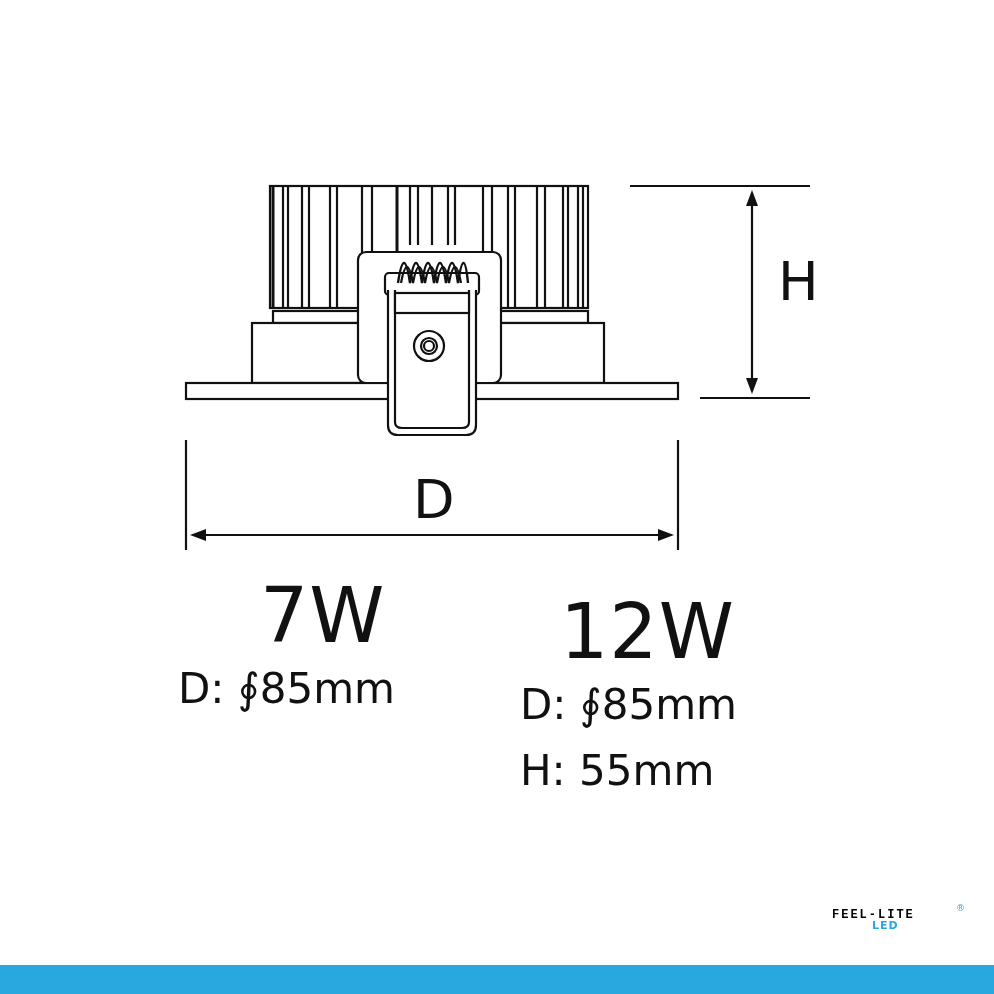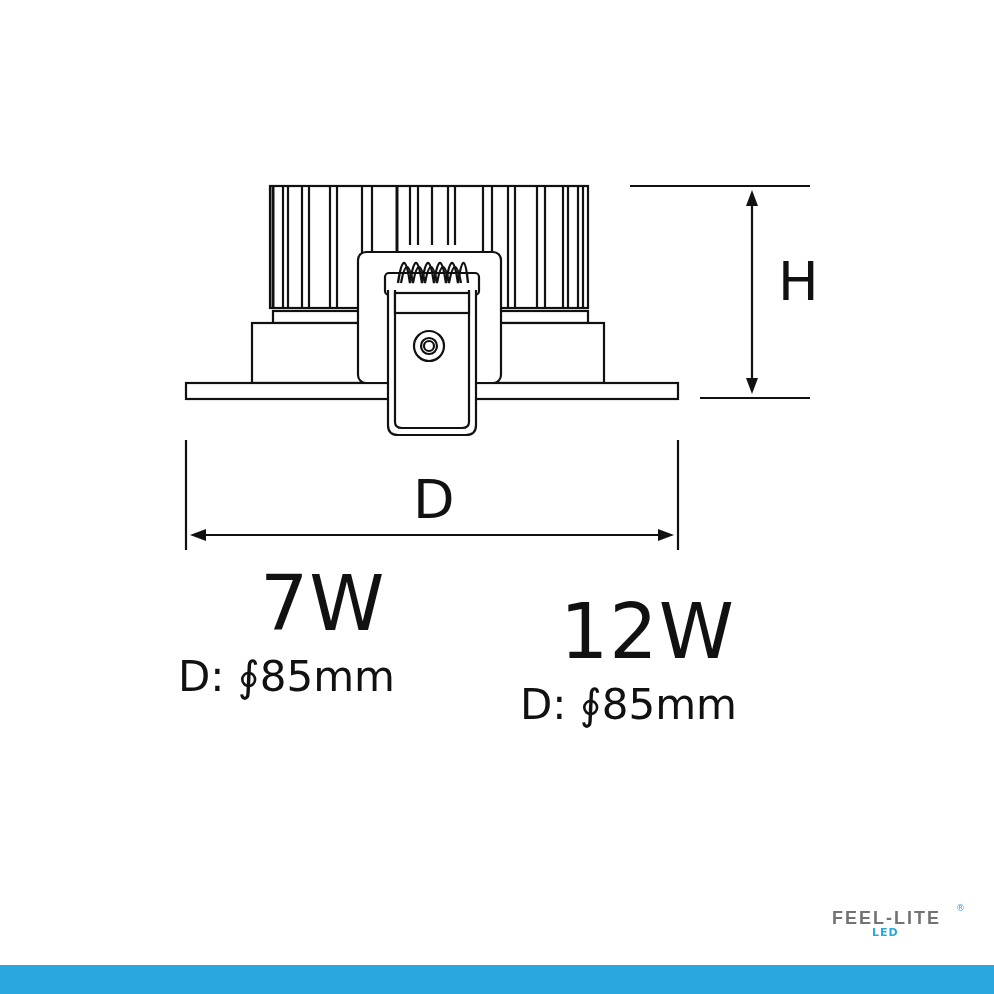--- a/index.html
+++ b/index.html
@@ -4,21 +4,21 @@
 <style>
   html, body { margin:0; padding:0; }
   body { width:994px; height:994px; background:#fff; position:relative; overflow:hidden;
          font-family:"DejaVu Sans", sans-serif; color:#111; }
   svg.drawing { position:absolute; left:0; top:0; }
   .dimlabel { position:absolute; font-family:"DejaVu Sans", sans-serif; color:#111; }
   .spec { position:absolute; text-align:left; }
   .spec .watt { font-size:76px; line-height:80px; letter-spacing:1px; }
   .spec .line { font-size:42px; line-height:66px; white-space:nowrap; }
   .logo { position:absolute; left:832px; top:908px; width:140px; }
-  .logo .brand { color:#737373; font-family:Liberation Sans, sans-serif; font-size:18px; letter-spacing:2px; font-weight:bold; }
+  .logo .brand { color:#000000; font-family:Liberation Mono, monospace; font-size:12px; letter-spacing:2px; font-weight:bold; }
   .logo .sub { color:#29a8e0; font-family:"DejaVu Sans", sans-serif; font-size:11px; font-weight:bold; margin-left:40px; margin-top:-3px; letter-spacing:1px; }
   .logo .reg { position:absolute; left:124px; top:-5px; font-size:9px; color:#29a8e0; }
   .bar { position:absolute; left:0; top:965px; width:994px; height:29px; background:#29a8e0; }
 </style>
 </head>
 <body>
 
 <svg class="drawing" width="994" height="994" viewBox="0 0 994 994" xmlns="http://www.w3.org/2000/svg">
   <g fill="none" stroke="#111" stroke-width="2.2">
 
@@ -85,28 +85,29 @@
       <line x1="196" y1="535" x2="668" y2="535"></line>
       <polygon points="190,535 206,529 206,541" fill="#111" stroke="none"></polygon>
       <polygon points="674,535 658,529 658,541" fill="#111" stroke="none"></polygon>
     </g>
   </g>
 </svg>
 
 <div class="dimlabel" style="left:778px; top:250px; font-size:54px;">H</div>
 <div class="dimlabel" style="left:413px; top:468px; font-size:54px;">D</div>
 
-<div class="spec" style="left:178px; top:564px;">
+<div class="spec" style="left:178px; top:576px;">
   <div class="watt" style="margin-left:82px;">7W</div>
   <div class="line">D: ∮85mm</div>
 </div>
 
 <div class="spec" style="left:520px; top:592px;">
   <div class="watt" style="margin-left:40px;">12W</div>
   <div class="line">D: ∮85mm</div>
+  <div class="line">H: 55mm</div>
 </div>
 
 <div class="logo">
   <div class="brand">FEEL-LITE</div>
   <div class="sub">LED</div>
   <span class="reg">®</span>
 </div>
 
 <div class="bar"></div>
 

